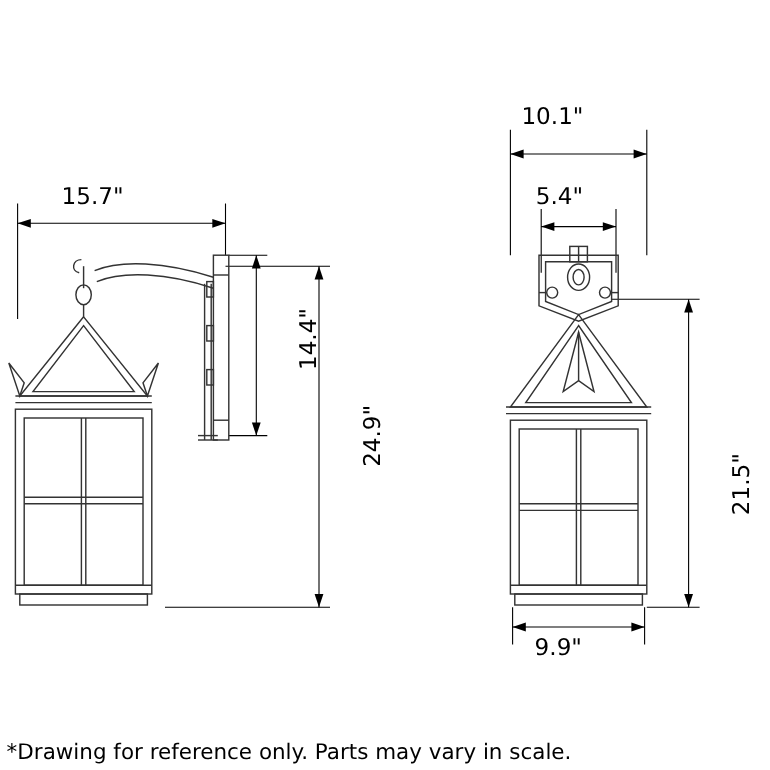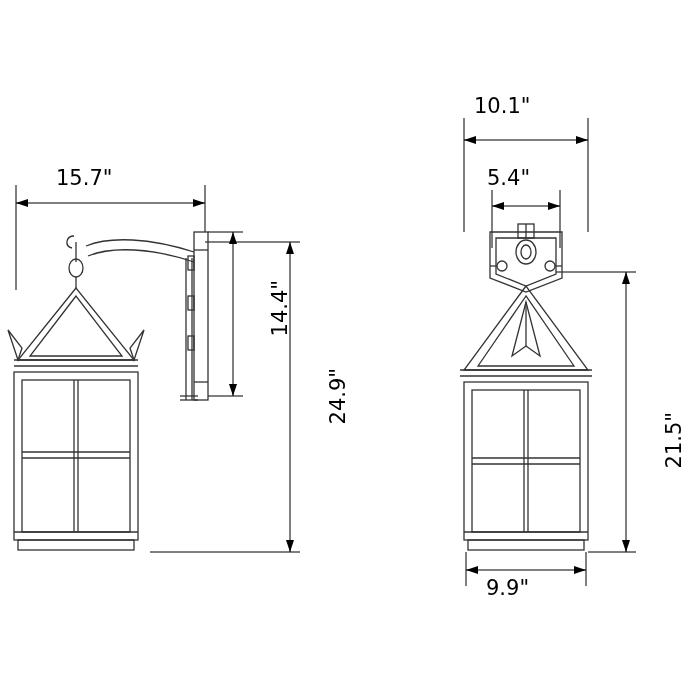--- a/index.html
+++ b/index.html
@@ -192,14 +192,15 @@
   <div class="dim-label vert" style="left:326px; top:368px; transform: rotate(-90deg) translate(-100%, 0);">24.9"</div>
 
   <div class="dim-label" style="left:474px; top:94px;">10.1"</div>
 
   <div class="dim-label" style="left:487px; top:166px;">5.4"</div>
 
   <div class="dim-label vert" style="left:662px; top:412px; transform: rotate(-90deg) translate(-100%, 0);">21.5"</div>
 
   <div class="dim-label" style="left:486px; top:576px;">9.9"</div>
 
+  <div id="footnote">*Drawing for reference only. Parts may vary in scale.</div>
 
 </div>
 
 </body></html>

